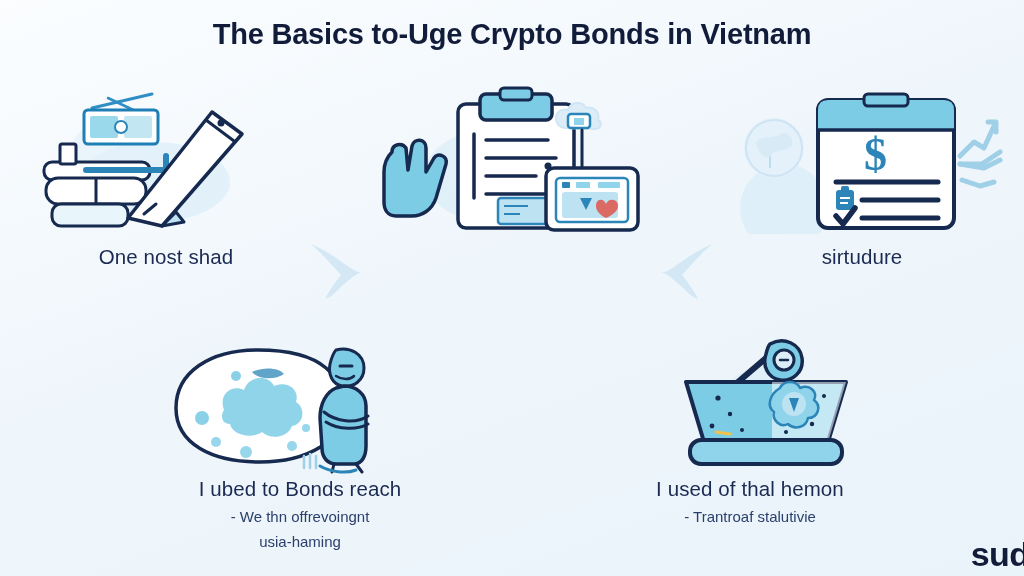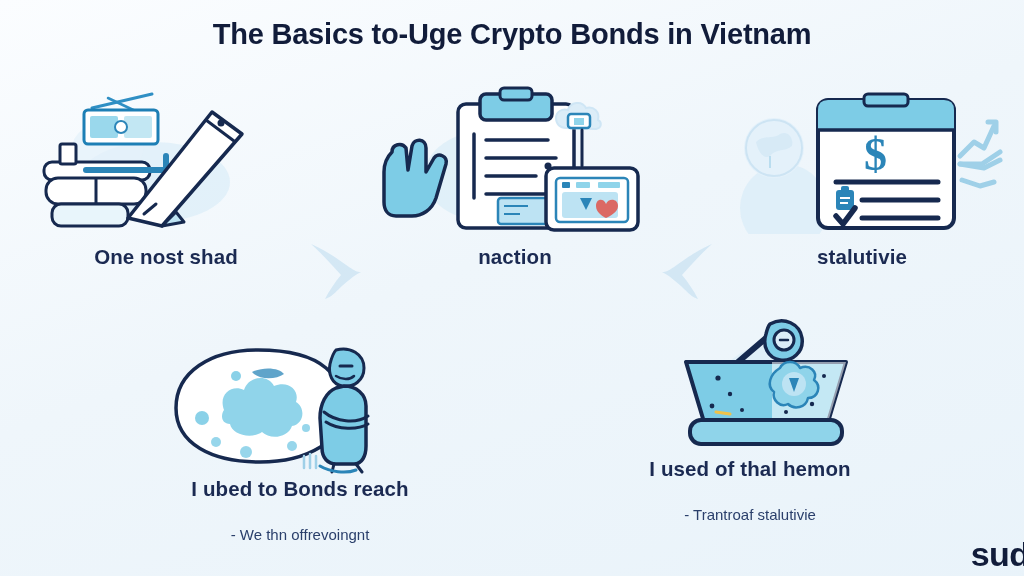--- a/index.html
+++ b/index.html
@@ -43,42 +43,42 @@
     text-align: center;
   }
   .icon-box {
     position: relative;
     margin: 0 auto;
   }
   .caption {
     font-size: 20.5px;
     line-height: 1.42;
     color: #1b2a52;
-    font-weight: 700;
+    font-weight: 400;
     letter-spacing: 0.1px;
   }
   .subcaption {
     font-size: 15px;
     line-height: 1.45;
     color: #2a3f6b;
-    margin-top: 21px;
+    margin-top: 3px;
     font-weight: 400;
   }
 
   #cell-1 { left: 16px;  top: 86px;  width: 300px; }
   #cell-2 { left: 370px; top: 86px;  width: 290px; }
   #cell-3 { left: 712px; top: 86px;  width: 300px; }
 
   #cell-1 .caption-wrap,
   #cell-2 .caption-wrap,
   #cell-3 .caption-wrap { margin-top: 8px; }
 
   
   #cell-4 { left: 140px; top: 336px; width: 320px; }
-  #cell-5 { left: 590px; top: 316px; width: 320px; }
+  #cell-5 { left: 590px; top: 336px; width: 320px; }
 
   
   .chevron {
     position: absolute;
     opacity: 0.55;
   }
   #chevron-right { left: 303px; top: 238px; }
   #chevron-left  { left: 652px; top: 238px; }
 
   
@@ -203,21 +203,20 @@
           <rect x="192" y="96" width="8" height="6" rx="1" fill="#2b85b8"></rect>
           <rect x="206" y="96" width="14" height="6" rx="1" fill="#8fd4ea"></rect>
           <rect x="228" y="96" width="22" height="6" rx="1" fill="#8fd4ea"></rect>
           <rect x="192" y="106" width="56" height="26" rx="3" fill="#bde3f3"></rect>
           <path d="M210 112 L222 112 L216 124 Z" fill="#2b85b8"></path>
           <path d="M236 118 C238 112 248 112 248 120 C248 126 240 130 236 132 C232 130 226 126 226 120 C226 112 234 112 236 118 Z" fill="#e0544a" opacity="0.85"></path>
         </g>
       </svg>
     </div>
     <div class="caption-wrap">
-      <div class="caption">naction</div>
     </div>
   </div>
 
   <div class="cell" id="cell-3">
     <div class="icon-box">
       <svg width="300" height="148" viewBox="0 0 300 148">
 
         <circle cx="72" cy="122" rx="44" r="44" fill="#dcedf8" opacity="0.85"></circle>
         <circle cx="62" cy="62" r="30" fill="#e4f1fa"></circle>
 
@@ -250,21 +249,21 @@
         <g fill="none" stroke="#9fd0e8" stroke-width="5" stroke-linecap="round" stroke-linejoin="round">
           <path d="M248 70 L262 56 L272 62 L282 40"></path>
           <path d="M276 36 L284 36 L284 46"></path>
           <path d="M248 78 L270 78 L288 66"></path>
           <path d="M248 78 L272 82 L288 74"></path>
           <path d="M250 94 L268 100 L282 96"></path>
         </g>
       </svg>
     </div>
     <div class="caption-wrap">
-      <div class="caption">stalutivie</div>
+      <div class="caption">sirtudure</div>
     </div>
   </div>
 
   <div class="cell" id="cell-4">
     <div class="icon-box">
       <svg width="320" height="138" viewBox="0 0 320 138">
 
         <path d="M36 72 C36 36 70 14 118 14 C150 14 172 20 186 32 C200 44 204 58 204 74
                  C204 104 168 126 120 126 C72 126 36 108 36 72 Z" fill="#ffffff" stroke="#16294f" stroke-width="3.5"></path>
 
@@ -300,20 +299,21 @@
         <g stroke="#9fd0e8" stroke-width="2.5" stroke-linecap="round">
           <path d="M164 120 L164 132"></path>
           <path d="M170 118 L170 132"></path>
           <path d="M176 120 L176 132"></path>
         </g>
       </svg>
     </div>
     <div class="caption-wrap">
       <div class="caption">I ubed to Bonds reach</div>
       <div class="subcaption">- We thn offrevoingnt</div>
+      <div class="subcaption">usia-haming</div>
     </div>
   </div>
 
   <div class="cell" id="cell-5">
     <div class="icon-box">
       <svg width="320" height="138" viewBox="0 0 320 138">
 
         <ellipse cx="176" cy="72" rx="46" ry="42" fill="#dcedf8" opacity="0.8"></ellipse>
 
         <g>

